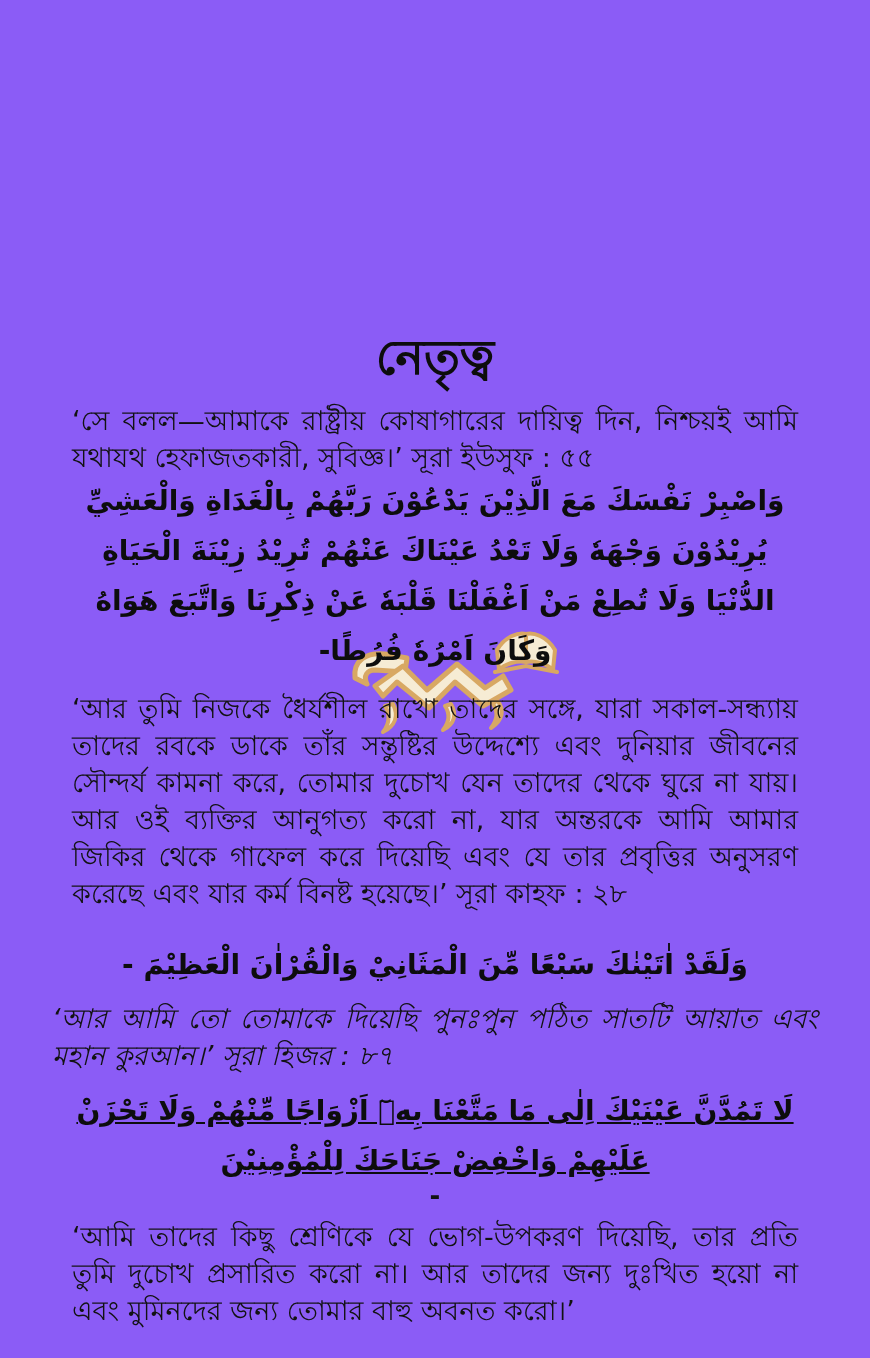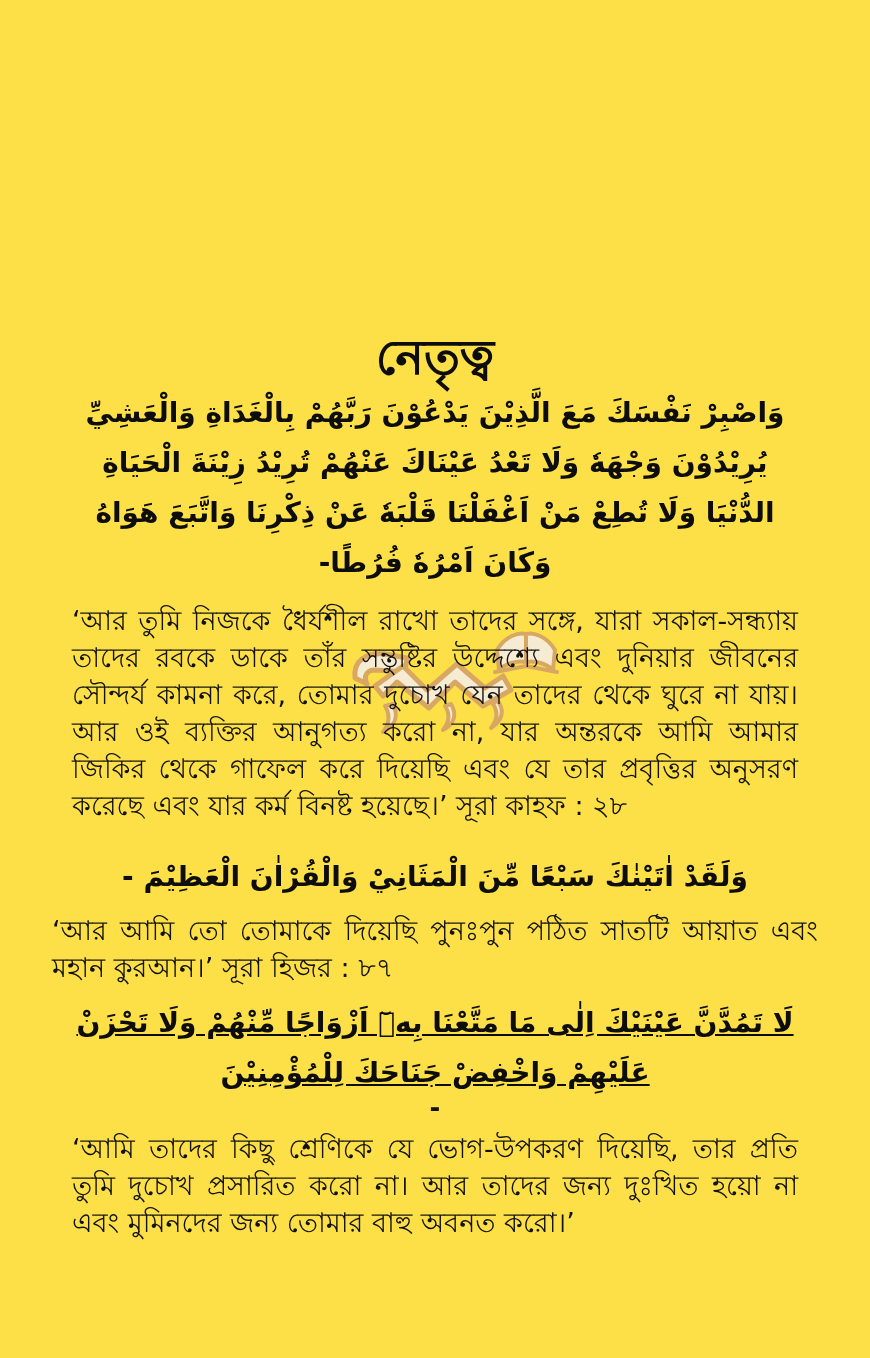--- a/index.html
+++ b/index.html
@@ -4,21 +4,21 @@
 <style>
   html, body {
     margin: 0;
     padding: 0;
     background: #ffffff;
   }
   .page {
     position: relative;
     width: 870px;
     height: 1358px;
-    background: #fde047;
+    background: #8b5cf6;
     color: #121212;
     overflow: hidden;
     font-family: "DejaVu Sans", sans-serif;
   }
   .watermark {
     position: absolute;
     left: 345px;
     top: 620px;
     width: 225px;
     height: 115px;
@@ -61,21 +61,21 @@
   .bn {
     font-size: 27px;
     line-height: 37px;
     text-align: justify;
     text-align-last: left;
     margin: 0;
     color: #121212;
   }
   .bn-1 { margin-top: 14px; }
   .bn-2 { margin-top: 14px; }
-  .bn-3 { margin-top: 10px; margin-left: -20px; margin-right: -20px; }
+  .bn-3 { margin-top: 10px; margin-left: -20px; margin-right: -20px; font-style: italic; }
   .bn-4 { margin-top: 12px; }
   .ref { white-space: nowrap; }
 </style>
 </head>
 <body>
 
 <div class="page">
 
   <div class="watermark">
     <svg width="225" height="115" viewBox="0 0 225 115" xmlns="http://www.w3.org/2000/svg">
@@ -94,20 +94,21 @@
         <path d="M152 80 C160 90, 158 100, 146 108 C154 98, 152 90, 148 84 Z" fill="#f6ecd4" stroke="#d8a863" stroke-width="4" stroke-linejoin="round"></path>
       </g>
     </svg>
   </div>
 
   <div class="content">
 
     <h1 class="chapter-title">নেতৃত্ব</h1>
 
     <section>
+      <p class="bn bn-1"><span>‘সে বলল—আমাকে রাষ্ট্রীয় কোষাগারের দায়িত্ব দিন, নিশ্চয়ই আমি যথাযথ হেফাজতকারী, সুবিজ্ঞ।’</span> <span class="ref">সূরা ইউসুফ : ৫৫</span></p>
     </section>
 
     <section>
       <p class="arabic arabic-2" lang="ar">وَاصْبِرْ نَفْسَكَ مَعَ الَّذِيْنَ يَدْعُوْنَ رَبَّهُمْ بِالْغَدَاةِ وَالْعَشِيِّ يُرِيْدُوْنَ وَجْهَهٗ وَلَا تَعْدُ عَيْنَاكَ عَنْهُمْ تُرِيْدُ زِيْنَةَ الْحَيَاةِ الدُّنْيَا وَلَا تُطِعْ مَنْ اَغْفَلْنَا قَلْبَهٗ عَنْ ذِكْرِنَا وَاتَّبَعَ هَوَاهُ وَكَانَ اَمْرُهٗ فُرُطًا-</p>
       <p class="bn bn-2"><span>‘আর তুমি নিজকে ধৈর্যশীল রাখো তাদের সঙ্গে, যারা সকাল-সন্ধ্যায় তাদের রবকে ডাকে তাঁর সন্তুষ্টির উদ্দেশ্যে এবং দুনিয়ার জীবনের সৌন্দর্য কামনা করে, তোমার দুচোখ যেন তাদের থেকে ঘুরে না যায়। আর ওই ব্যক্তির আনুগত্য করো না, যার অন্তরকে আমি আমার জিকির থেকে গাফেল করে দিয়েছি এবং যে তার প্রবৃত্তির অনুসরণ করেছে এবং যার কর্ম বিনষ্ট হয়েছে।’</span> <span class="ref">সূরা কাহফ : ২৮</span></p>
     </section>
 
     <section>
       <p class="arabic arabic-3" lang="ar">وَلَقَدْ اٰتَيْنٰكَ سَبْعًا مِّنَ الْمَثَانِيْ وَالْقُرْاٰنَ الْعَظِيْمَ -</p>
       <p class="bn bn-3"><span>‘আর আমি তো তোমাকে দিয়েছি পুনঃপুন পঠিত সাতটি আয়াত এবং মহান কুরআন।’</span> <span class="ref">সূরা হিজর : ৮৭</span></p>

